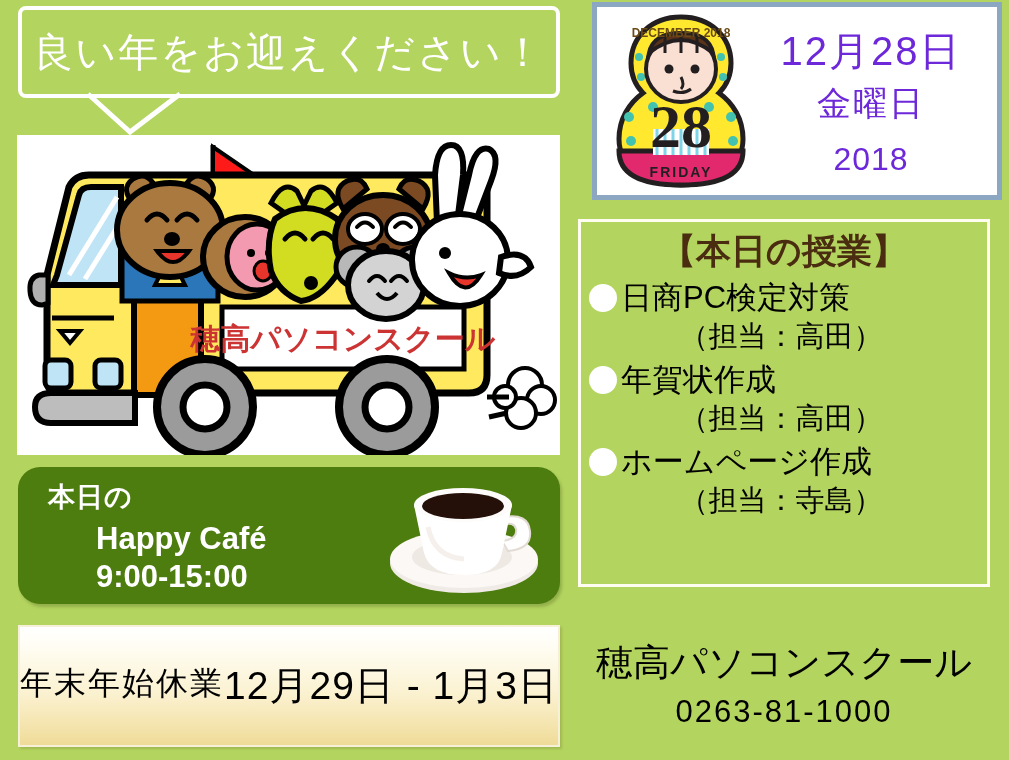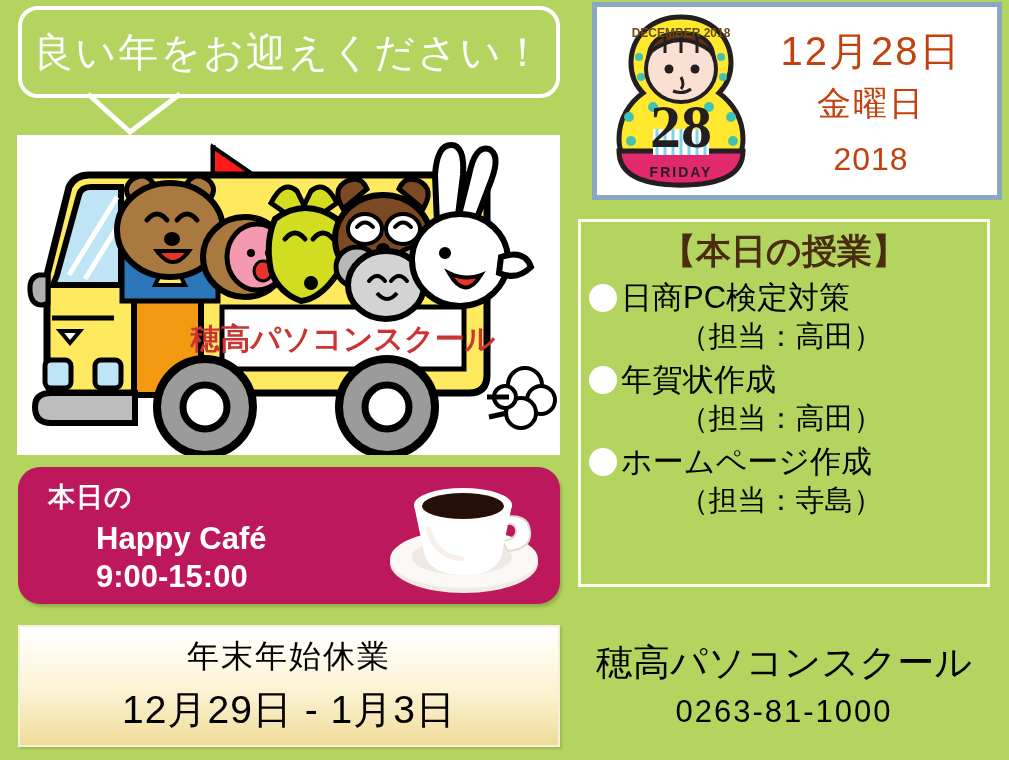--- a/index.html
+++ b/index.html
@@ -22,21 +22,21 @@
   }
 
   
   .bubble {
     position: absolute;
     left: 18px;
     top: 6px;
     width: 542px;
     height: 92px;
     border: 4px solid #ffffff;
-    border-radius: 20px;
+    border-radius: 8px;
     box-sizing: border-box;
     display: flex;
     align-items: center;
     justify-content: center;
   }
   .bubble-text {
     color: #ffffff;
     font-size: 40px;
     letter-spacing: 2px;
     white-space: nowrap;
@@ -62,21 +62,21 @@
   }
   .bus-photo svg { display: block; }
 
   
   .cafe {
     position: absolute;
     left: 18px;
     top: 467px;
     width: 542px;
     height: 137px;
-    background: #be185d;
+    background: #4d7c0f;
     border-radius: 22px;
     box-shadow: 2px 3px 3px rgba(90,110,40,0.35);
   }
   .cafe-text {
     position: absolute;
     left: 30px;
     top: 12px;
     color: #ffffff;
   }
   .cafe-line1 {
@@ -111,21 +111,21 @@
     position: absolute;
     left: 18px;
     top: 625px;
     width: 542px;
     height: 122px;
     background: linear-gradient(to bottom, #ffffff 0%, #fffdf2 18%, #fbf2d2 55%, #f3e2a8 88%, #efdb98 100%);
     border: 2px solid #f7f0d8;
     box-sizing: border-box;
     box-shadow: 2px 2px 2px rgba(130,140,60,0.35);
     display: flex;
-    flex-direction: column;
+    flex-direction: row;
     align-items: center;
     justify-content: center;
     text-align: center;
   }
   .holiday-line1 {
     font-size: 32px;
     color: #000000;
     letter-spacing: 2px;
     margin-bottom: 4px;
   }
@@ -150,21 +150,21 @@
   }
   .doll {
     width: 140px;
     height: 180px;
     margin-left: 14px;
     flex: 0 0 auto;
   }
   .date-text {
     flex: 1 1 auto;
     text-align: center;
-    color: #c2410c;
+    color: #6d28d9;
     padding-right: 6px;
   }
   .date-line1 { font-size: 40px; letter-spacing: 2px; }
   .date-line2 { font-size: 34px; letter-spacing: 2px; margin-top: 2px; }
   .date-line3 { font-size: 32px; letter-spacing: 1px; margin-top: 14px; }
 
   
   .lessons {
     position: absolute;
     left: 578px;

